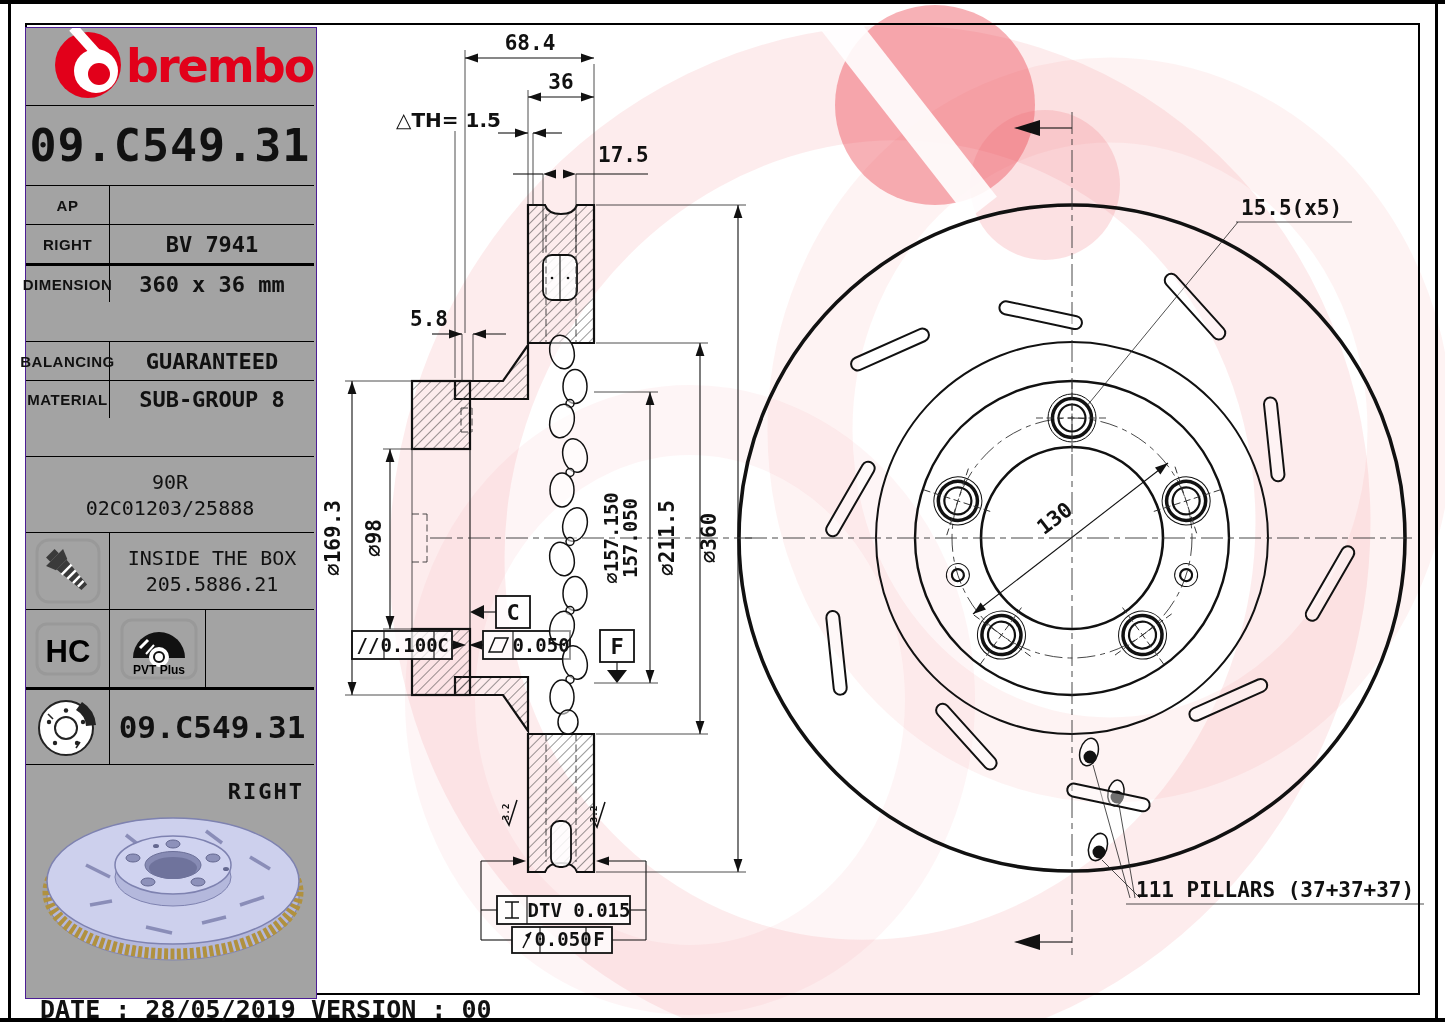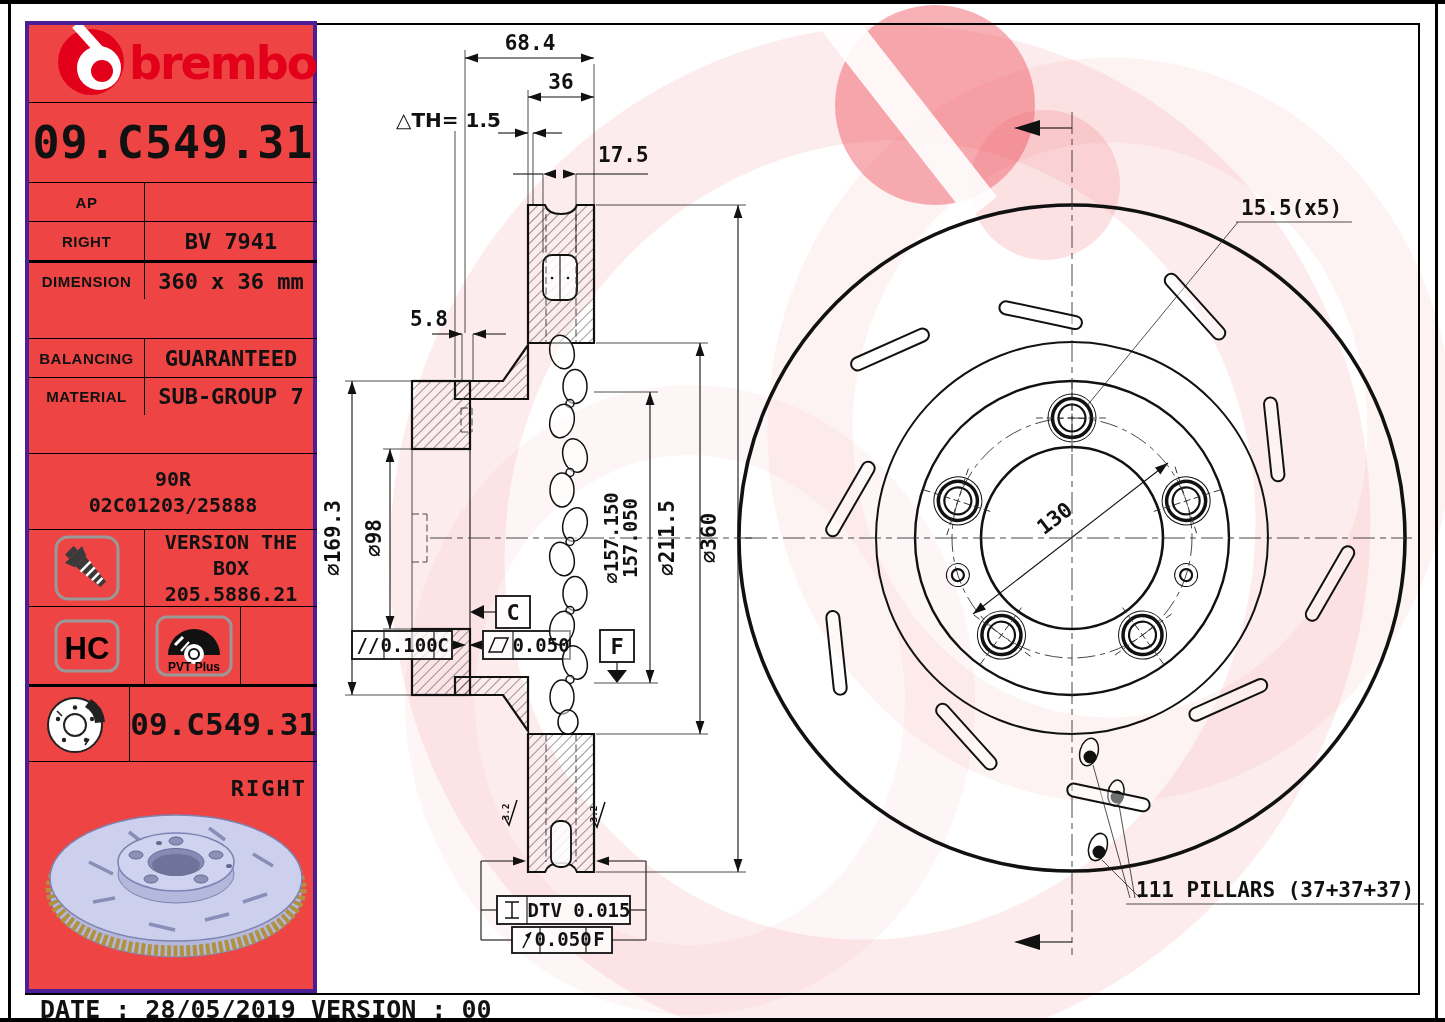--- a/index.html
+++ b/index.html
@@ -2,29 +2,29 @@
 <html><head>
 <meta charset="utf-8">
 <style>
   html,body{margin:0;padding:0;background:#e8e8e8}
   .sheet{position:relative;width:1445px;height:1022px;background:#fff;overflow:hidden;
          font-family:"Liberation Sans",sans-serif;color:#111}
   .strip{position:absolute;background:#000}
   .frame{position:absolute;left:25px;top:23px;width:1395px;height:972px;border:2px solid #000;box-sizing:border-box}
   .wm,.mech{position:absolute;left:0;top:0}
   
-  .tb{position:absolute;left:25px;top:21px;width:292px;height:972px;border:4px solid #4c1d95;
-      box-sizing:border-box;background:#ef4444;z-index:5}
+  .tb{position:absolute;left:25px;top:27px;width:292px;height:972px;border:1px solid #4c1d95;
+      box-sizing:border-box;background:#a3a3a3;z-index:5}
   .tb .row{position:absolute;left:0;width:288px;box-sizing:border-box;border-top:1px solid #000;display:flex}
   .tb .row.thick{border-top:3px solid #000}
-  .cellL{width:116px;border-right:1px solid #000;display:flex;align-items:center;justify-content:center;box-sizing:border-box}
+  .cellL{width:84px;border-right:1px solid #000;display:flex;align-items:center;justify-content:center;box-sizing:border-box}
   .cellR{flex:1;display:flex;align-items:center;justify-content:center;flex-direction:column}
   .lbl{font-weight:bold;font-size:15px;letter-spacing:.5px}
   .val{font-family:"DejaVu Sans Mono",monospace;font-weight:bold;font-size:22px;white-space:pre}
-  .val2{font-family:"DejaVu Sans Mono",monospace;font-weight:bold;font-size:20px;line-height:26px;text-align:center}
+  .val2{font-family:"DejaVu Sans Mono",monospace;font-weight:normal;font-size:20px;line-height:26px;text-align:center}
   .pn{font-family:"DejaVu Sans Mono",monospace;font-weight:bold;font-size:45px;letter-spacing:1px;
       display:flex;align-items:center;justify-content:center}
   .pn2{font-family:"DejaVu Sans Mono",monospace;font-weight:bold;font-size:31px}
   .right-tag{position:absolute;right:10px;top:14px;font-family:"DejaVu Sans Mono",monospace;font-weight:bold;font-size:22px;letter-spacing:2px}
   .date{position:absolute;left:40px;top:995px;font-family:"DejaVu Sans Mono",monospace;font-weight:bold;font-size:25px;z-index:6;white-space:pre}
   
   .ln{stroke:#111;stroke-width:1.1;fill:none}
   .lnx{stroke:#222;stroke-width:.8;fill:none}
   .cl{stroke:#333;stroke-width:.9;fill:none;stroke-dasharray:22 5 6 5}
   .hid{stroke:#333;stroke-width:.9;fill:none;stroke-dasharray:7 3.5}
@@ -347,21 +347,21 @@
     <div class="row thick" style="top:235px;height:39px">
       <div class="cellL lbl">DIMENSION</div>
       <div class="cellR val">360 x 36 mm</div>
     </div>
     <div class="row" style="top:313px;height:39px">
       <div class="cellL lbl">BALANCING</div>
       <div class="cellR val">GUARANTEED</div>
     </div>
     <div class="row" style="top:352px;height:38px">
       <div class="cellL lbl">MATERIAL</div>
-      <div class="cellR val">SUB-GROUP 7</div>
+      <div class="cellR val">SUB-GROUP 8</div>
     </div>
 
     <div class="row" style="top:428px;height:76px">
       <div class="cellR val2">
         <div>90R</div>
         <div>02C01203/25888</div>
       </div>
     </div>
 
     <div class="row" style="top:504px;height:77px">
@@ -373,21 +373,21 @@
             <polygon points="27,16 51,16 47,26 31,26"></polygon>
             <polygon points="32,26 46,26 43,58 35,58"></polygon>
             <line x1="32" y1="33" x2="46" y2="33" stroke="#fff" stroke-width="2.5"></line>
             <line x1="33" y1="40" x2="45" y2="40" stroke="#fff" stroke-width="2.5"></line>
             <line x1="34" y1="47" x2="44" y2="47" stroke="#fff" stroke-width="2.5"></line>
             <line x1="35" y1="53" x2="43" y2="53" stroke="#fff" stroke-width="2.5"></line>
           </g>
         </svg>
       </div>
       <div class="cellR val2">
-        <div>VERSION THE BOX</div>
+        <div>INSIDE THE BOX</div>
         <div>205.5886.21</div>
       </div>
     </div>
 
     <div class="row" style="top:581px;height:78px">
       <div class="cellL">
         <svg width="78" height="70">
           <rect x="8" y="10" width="62" height="50" rx="10" fill="none" stroke="#999" stroke-width="3"></rect>
           <text x="39" y="48" text-anchor="middle" font-family="Liberation Sans, sans-serif" font-weight="bold" font-size="31">HC</text>
         </svg>

